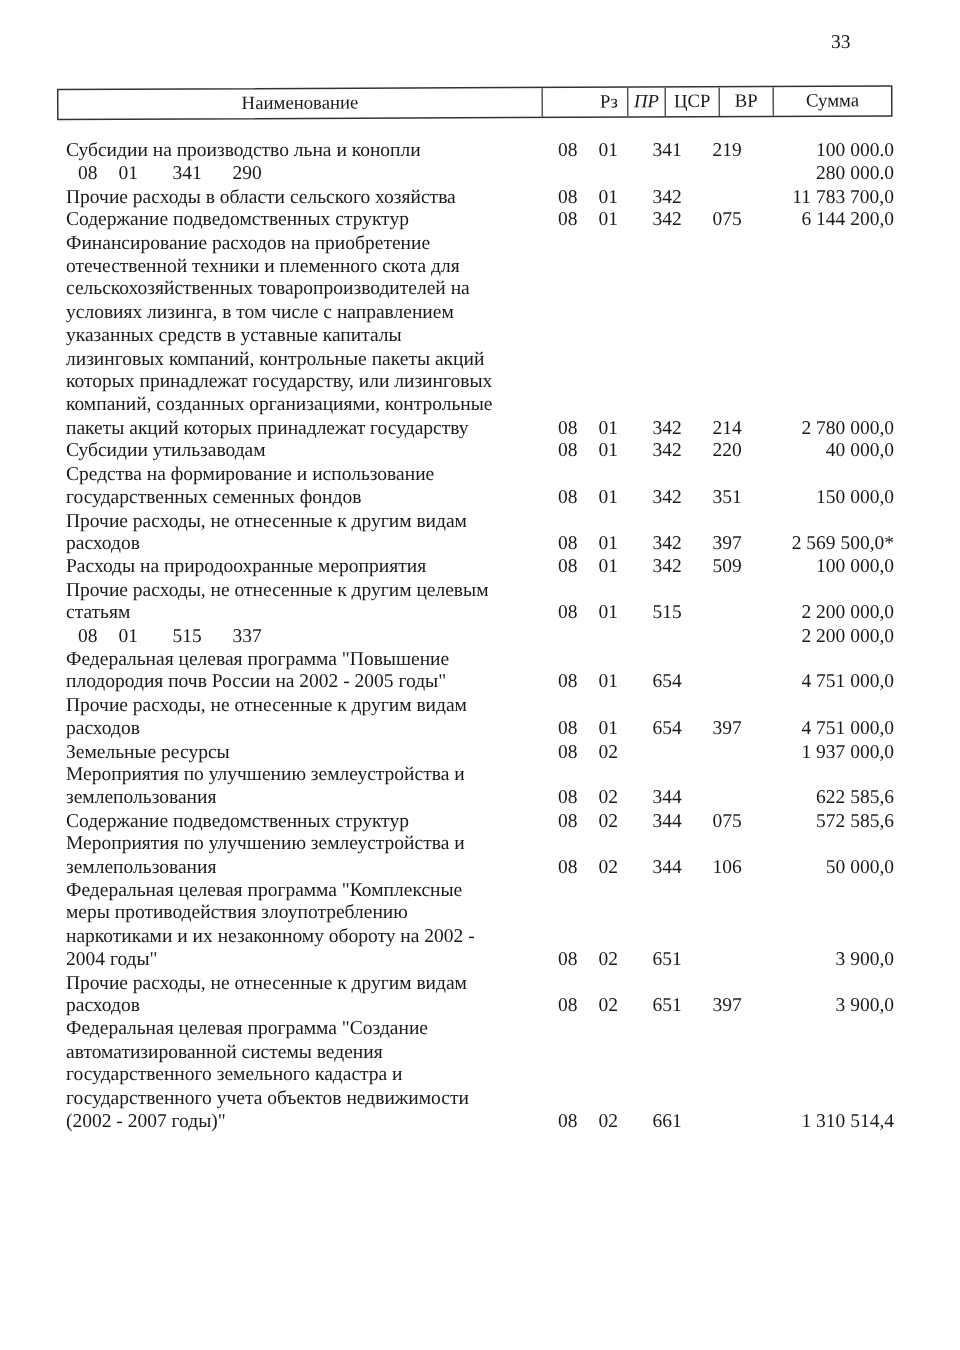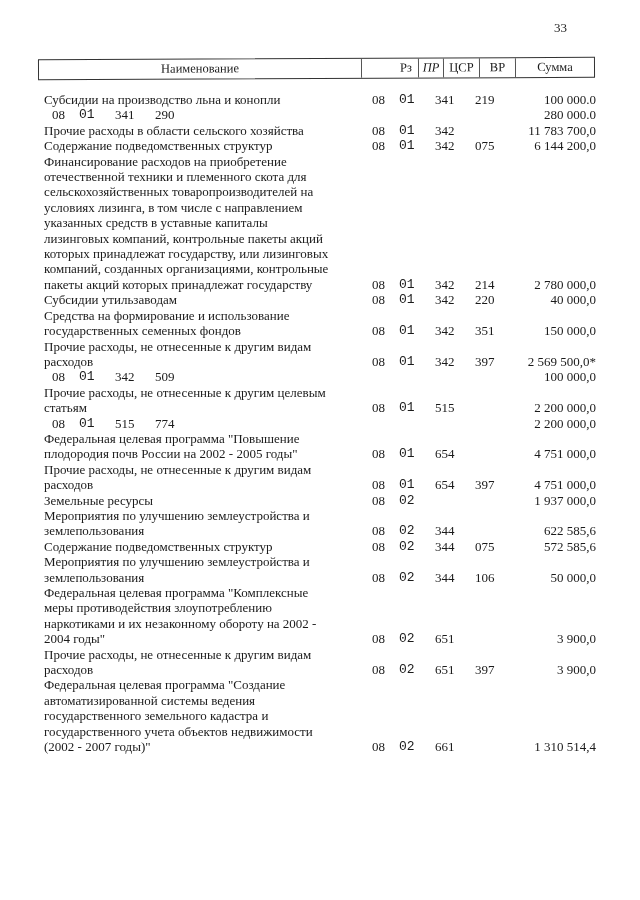--- a/index.html
+++ b/index.html
@@ -31,21 +31,21 @@
   .h-vr { width: 36px; }
   .h-sum { flex: 1; }
 
   .rows {
     position: absolute; top: 92px; left: 44px; width: 552px;
     font-size: 13px; line-height: 15.4px;
   }
   .row { display: flex; align-items: flex-end; }
   .c-name { width: 320px; white-space: pre-line; }
   .c-rz { width: 35px; padding-left: 8px; box-sizing: border-box; }
-  .c-pr { width: 30px; padding-left: 0; box-sizing: border-box; font-family: Liberation Mono, monospace; }
+  .c-pr { width: 30px; padding-left: 0; box-sizing: border-box; }
   .c-csr { width: 40px; padding-left: 6px; box-sizing: border-box; }
   .c-vr { width: 40px; padding-left: 6px; box-sizing: border-box; }
   .c-sum { flex: 1; text-align: right; white-space: nowrap; }
 </style>
 </head>
 <body>
 
 <div class="page-number">33</div>
 
 <div class="header">
@@ -125,40 +125,41 @@
     <div class="row">
       <div class="c-name">Прочие расходы, не отнесенные к другим видам
 расходов</div>
       <div class="c-rz">08</div>
       <div class="c-pr">01</div>
       <div class="c-csr">342</div>
       <div class="c-vr">397</div>
       <div class="c-sum">2 569 500,0*</div>
     </div>
     <div class="row">
+      <div class="c-name">Расходы на природоохранные мероприятия</div>
       <div class="c-rz">08</div>
       <div class="c-pr">01</div>
       <div class="c-csr">342</div>
       <div class="c-vr">509</div>
       <div class="c-sum">100 000,0</div>
     </div>
     <div class="row">
       <div class="c-name">Прочие расходы, не отнесенные к другим целевым
 статьям</div>
       <div class="c-rz">08</div>
       <div class="c-pr">01</div>
       <div class="c-csr">515</div>
       <div class="c-vr"></div>
       <div class="c-sum">2 200 000,0</div>
     </div>
     <div class="row">
       <div class="c-rz">08</div>
       <div class="c-pr">01</div>
       <div class="c-csr">515</div>
-      <div class="c-vr">774</div>
+      <div class="c-vr">337</div>
       <div class="c-sum">2 200 000,0</div>
     </div>
     <div class="row">
       <div class="c-name">Федеральная целевая программа "Повышение
 плодородия почв России на 2002 - 2005 годы"</div>
       <div class="c-rz">08</div>
       <div class="c-pr">01</div>
       <div class="c-csr">654</div>
       <div class="c-vr"></div>
       <div class="c-sum">4 751 000,0</div>

